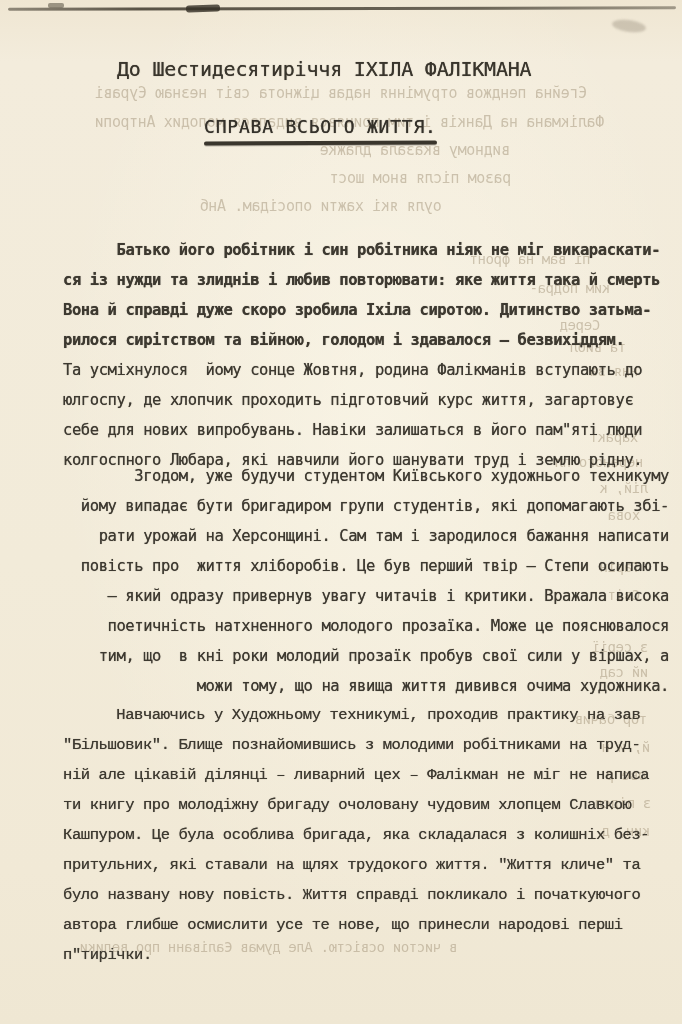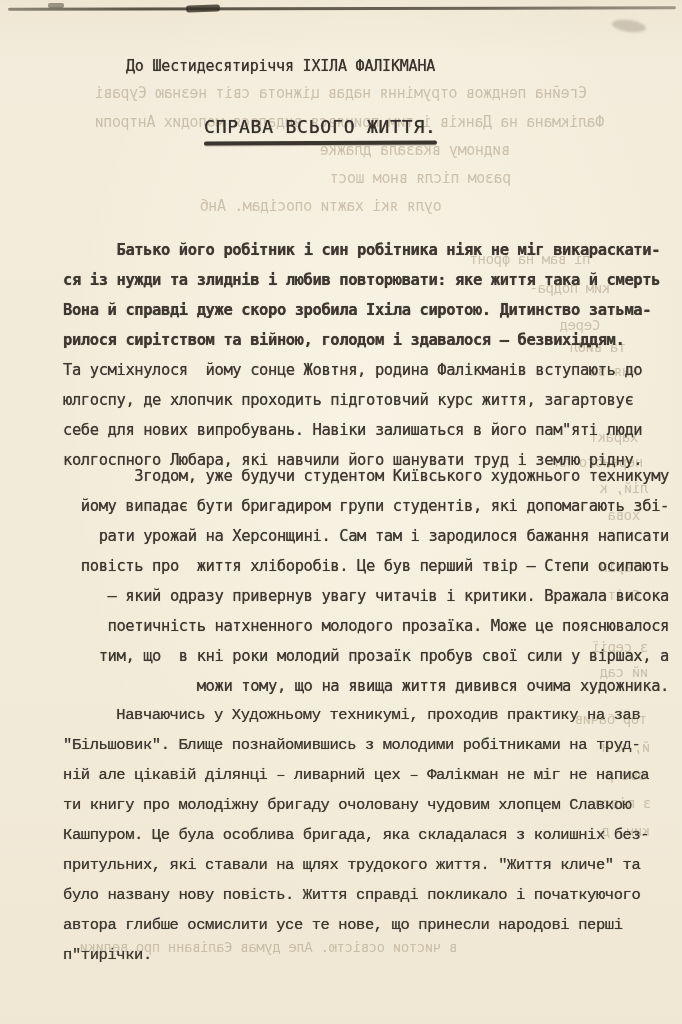--- a/index.html
+++ b/index.html
@@ -46,22 +46,22 @@
     transform: scaleX(-1);
     filter: blur(.4px);
     letter-spacing: -0.4px;
     white-space: nowrap;
     line-height: 1;
   }
 
   
   .typed { z-index: 2; color: #3c382f; }
   .kicker {
-    position: absolute; left: 126px; top: 57px;
-    font-size: 15px; letter-spacing: -0.2px;
+    position: absolute; left: 117px; top: 57px;
+    font-size: 20px; letter-spacing: -0.2px;
     color: #39352c;
     text-shadow: 0 0 .7px rgba(50,46,38,.85);
     z-index: 2;
   }
   .heading {
     position: absolute; left: 204px; top: 116px;
     font-size: 18px; letter-spacing: .8px;
     color: #34312a;
     text-shadow: 0 0 .8px rgba(45,42,34,.9);
     z-index: 2;

